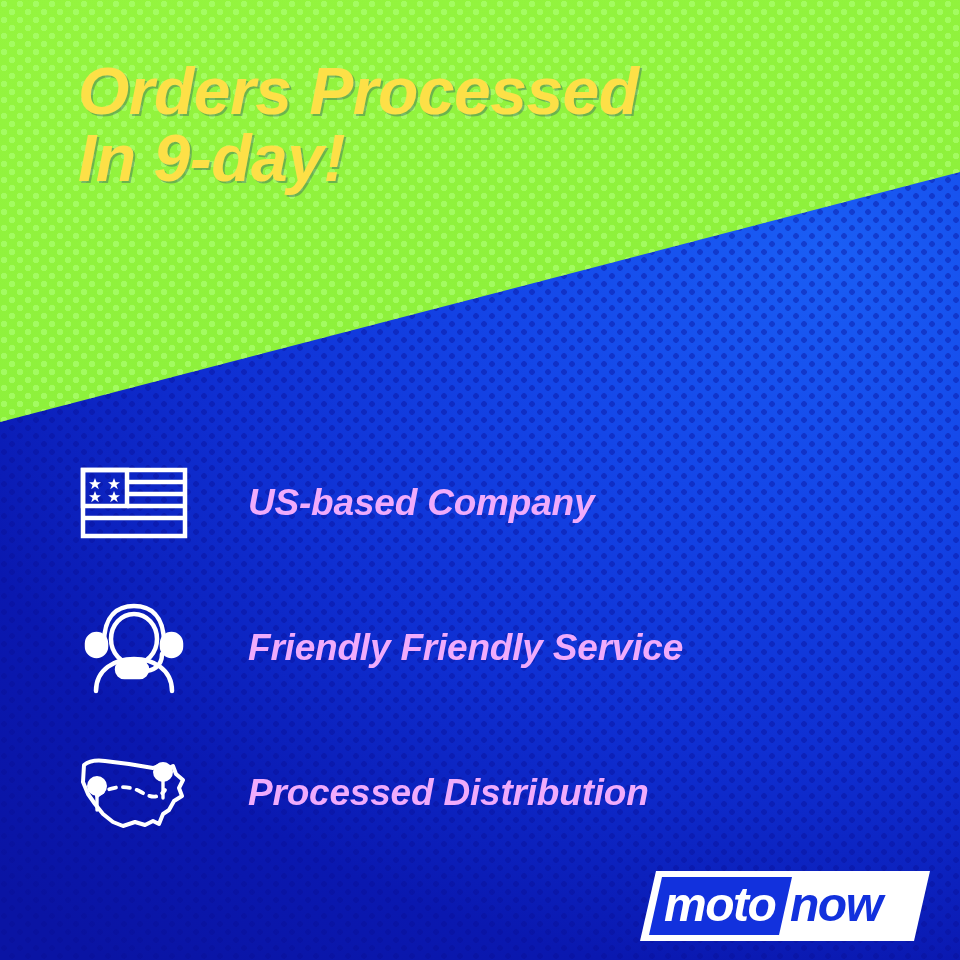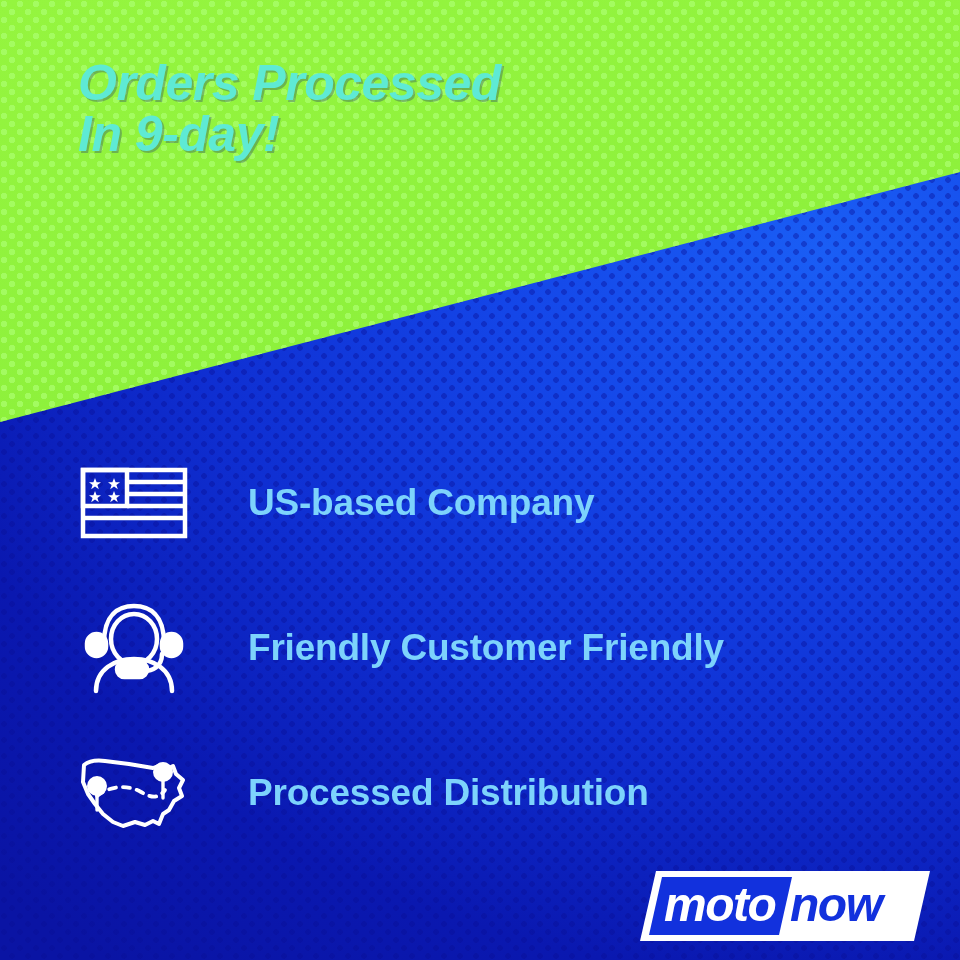--- a/index.html
+++ b/index.html
@@ -48,22 +48,22 @@
       radial-gradient(circle at 12px 12px, rgba(170,255,110,0.72) 2.9px, transparent 3.4px);
     background-size: 16px 16px, 16px 16px;
   }
 
   
   .headline {
     position: absolute;
     left: 78px;
     top: 58px;
     width: 830px;
-    color: #5eead4;
-    font-size: 50px;
+    color: #fde047;
+    font-size: 66px;
     font-weight: bold;
     font-style: italic;
     line-height: 1.02;
     letter-spacing: -0.5px;
     text-shadow: 2px 2px 0 rgba(10,16,120,0.28);
   }
   .headline-line { display: block; white-space: nowrap; }
 
   
   .features {
@@ -83,23 +83,24 @@
     height: 96px;
     margin-left: 74px;
     display: flex;
     align-items: center;
     justify-content: center;
     flex: 0 0 auto;
   }
   .feature-icon svg { display: block; overflow: visible; }
   .feature-label {
     margin-left: 54px;
-    color: #7dd3fc;
+    color: #f0abfc;
     font-size: 37px;
     font-weight: bold;
+    font-style: italic;
     letter-spacing: -0.2px;
     white-space: nowrap;
   }
 
   
   .logo {
     position: absolute;
     left: 640px;
     top: 855px;
     width: 290px;
@@ -168,21 +169,21 @@
           <path d="M22 42 C22 14, 36 5, 52 5 C68 5, 82 14, 82 42"></path>
 
           <rect x="5" y="33" width="19" height="22" rx="9.5" fill="#ffffff" stroke="#ffffff"></rect>
           <rect x="80" y="33" width="19" height="22" rx="9.5" fill="#ffffff" stroke="#ffffff"></rect>
 
           <path d="M80 53 C80 66, 70 70, 62 70"></path>
 
           <rect x="35" y="61" width="30" height="15" rx="7.5" fill="#ffffff" stroke="#ffffff"></rect>
         </svg>
       </div>
-      <div class="feature-label">Friendly Customer Friendly</div>
+      <div class="feature-label">Friendly Friendly Service</div>
     </div>
 
     <div class="feature-row">
       <div class="feature-icon">
         <svg width="118" height="82" viewBox="0 0 118 82" fill="none" stroke="#ffffff" stroke-width="4" stroke-linejoin="round" stroke-linecap="round">
 
           <path d="M9 13 C14 9, 22 8, 30 9 L54 12 L78 16 L86 13 L90 18 L98 14 L101 22 L108 28 L104 36
                    L107 44 L99 49 L94 58 L88 62 L84 72 L78 69 L70 73 L60 70 L48 74 L38 70 L28 62
                    L20 52 L13 42 L8 30 Z"></path>
 

